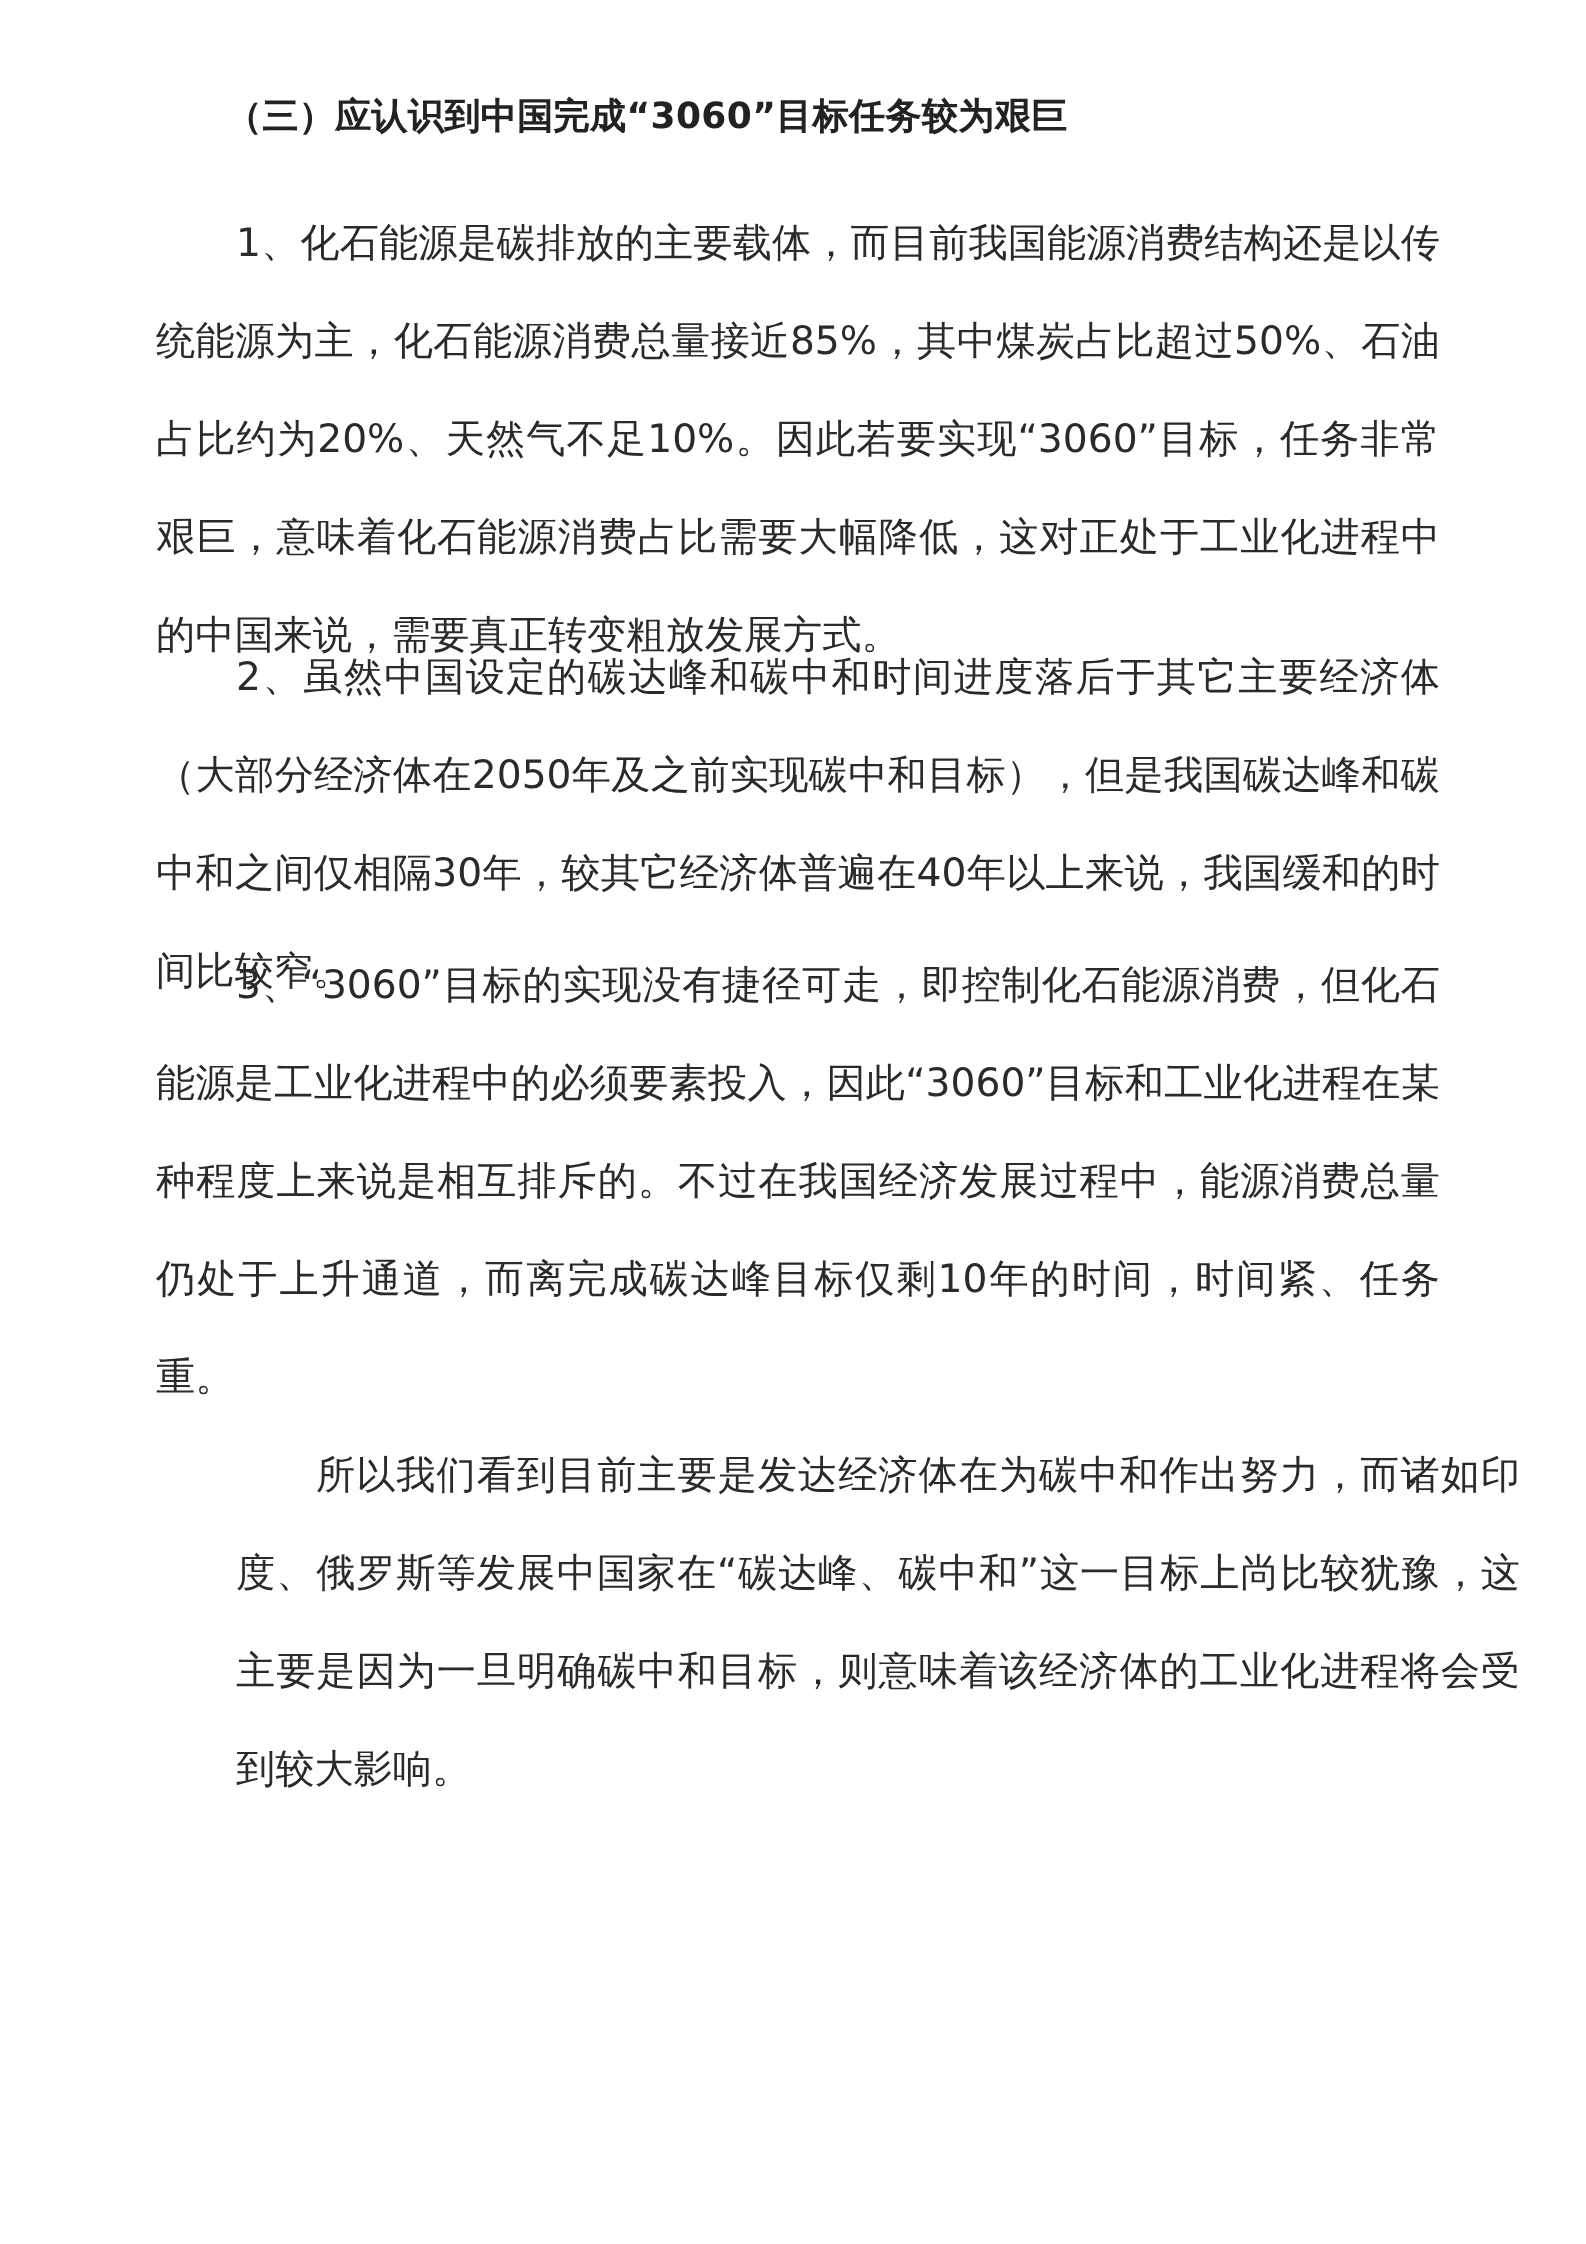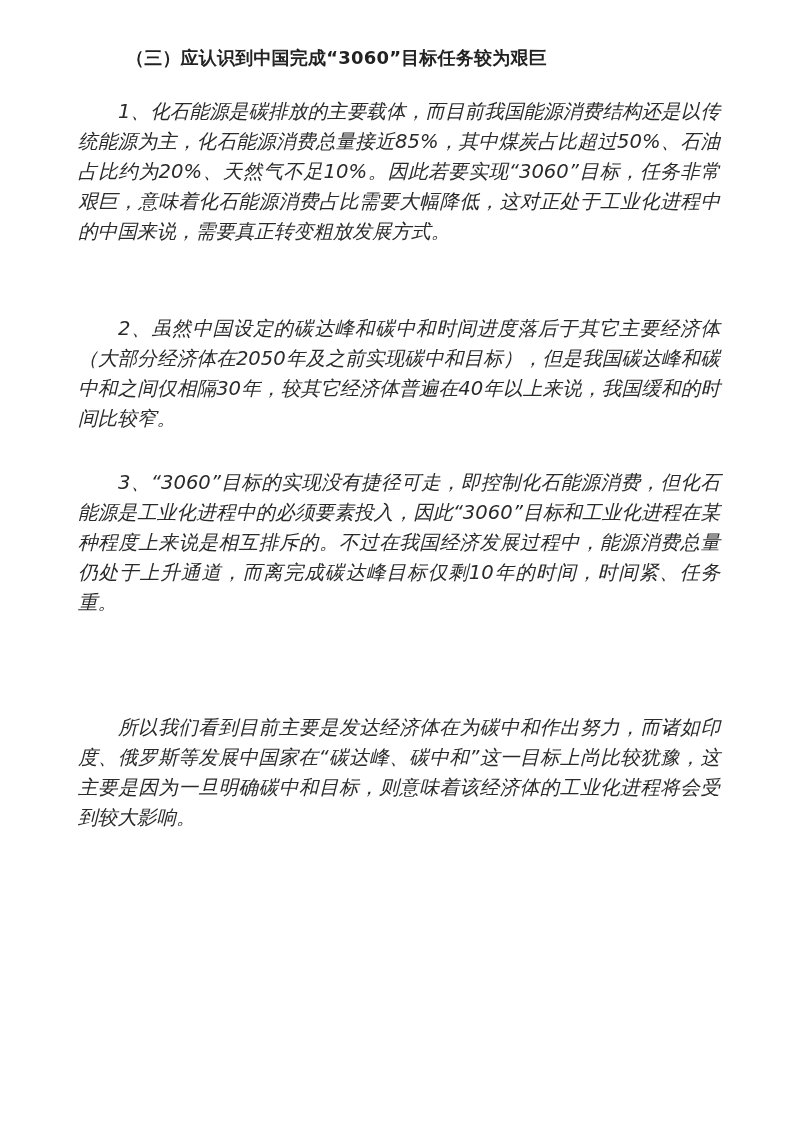--- a/index.html
+++ b/index.html
@@ -16,45 +16,44 @@
       color: #222222;
     }
     .page {
       position: absolute;
       left: 78px;
       top: 0;
       width: 642px;
     }
     .heading {
       position: absolute;
-      left: 48px;
+      left: 35px;
       top: 46px;
       font-size: 18px;
       font-weight: bold;
       color: #222222;
       white-space: nowrap;
       letter-spacing: 0.2px;
       text-align: center;
     }
     .para {
       position: absolute;
       left: 0;
       width: 642px;
       font-size: 19.6px;
-      line-height: 30px;
+      line-height: 49px;
       text-indent: 40px;
       text-align: justify;
       color: #2a2a2a;
       margin: 0;
-      font-style: italic;
     }
     #p1 { top: 97px; }
     #p2 { top: 314px; }
     #p3 { top: 468px; }
-    #p4 { top: 713px; }
+    #p4 { top: 713px; margin-left: 40px; }
   </style>
 </head>
 <body>
 
 <div class="page">
   <div class="heading">（三）应认识到中国完成“3060”目标任务较为艰巨</div>
   <p class="para" id="p1">1、化石能源是碳排放的主要载体，而目前我国能源消费结构还是以传统能源为主，化石能源消费总量接近85%，其中煤炭占比超过50%、石油占比约为20%、天然气不足10%。因此若要实现“3060”目标，任务非常艰巨，意味着化石能源消费占比需要大幅降低，这对正处于工业化进程中的中国来说，需要真正转变粗放发展方式。</p>
   <p class="para" id="p2">2、虽然中国设定的碳达峰和碳中和时间进度落后于其它主要经济体（大部分经济体在2050年及之前实现碳中和目标），但是我国碳达峰和碳中和之间仅相隔30年，较其它经济体普遍在40年以上来说，我国缓和的时间比较窄。</p>
   <p class="para" id="p3">3、“3060”目标的实现没有捷径可走，即控制化石能源消费，但化石能源是工业化进程中的必须要素投入，因此“3060”目标和工业化进程在某种程度上来说是相互排斥的。不过在我国经济发展过程中，能源消费总量仍处于上升通道，而离完成碳达峰目标仅剩10年的时间，时间紧、任务重。</p>
   <p class="para" id="p4">所以我们看到目前主要是发达经济体在为碳中和作出努力，而诸如印度、俄罗斯等发展中国家在“碳达峰、碳中和”这一目标上尚比较犹豫，这主要是因为一旦明确碳中和目标，则意味着该经济体的工业化进程将会受到较大影响。</p>

